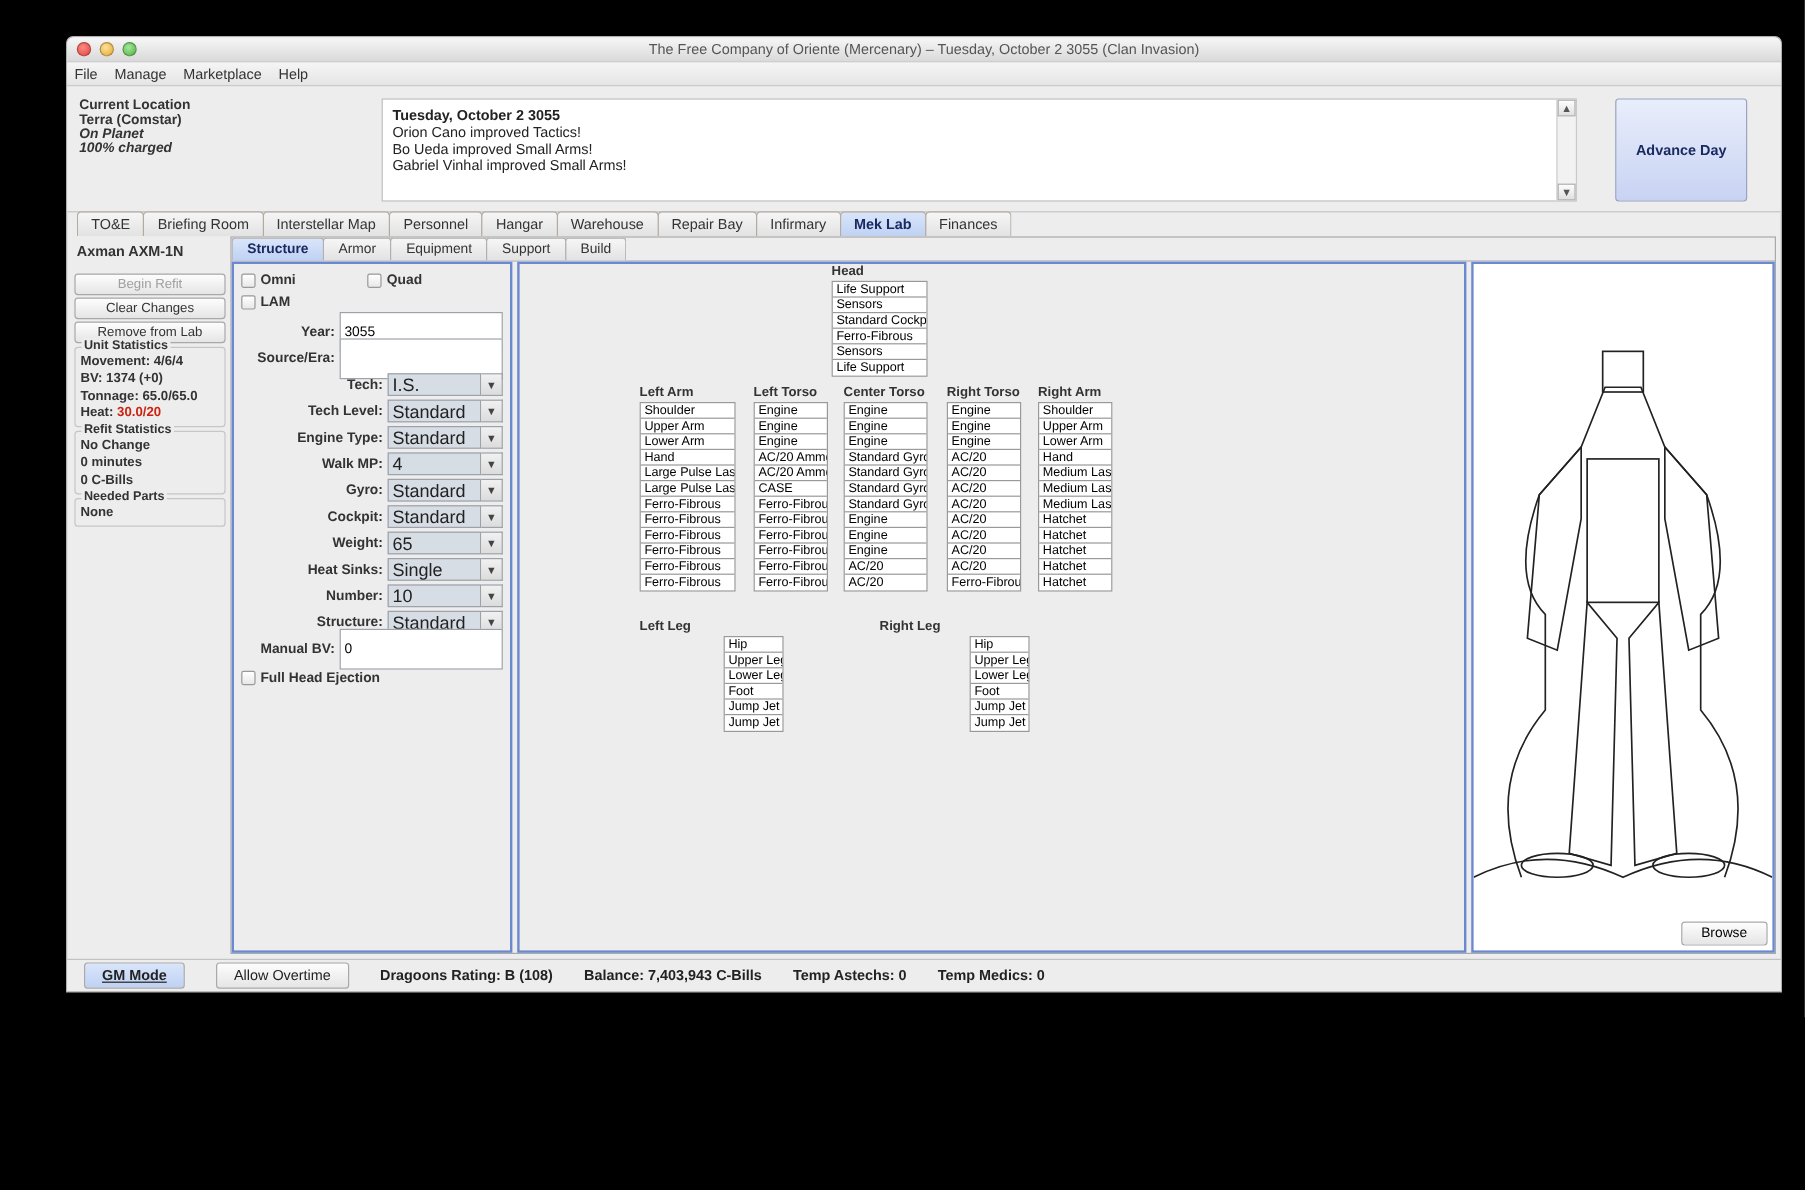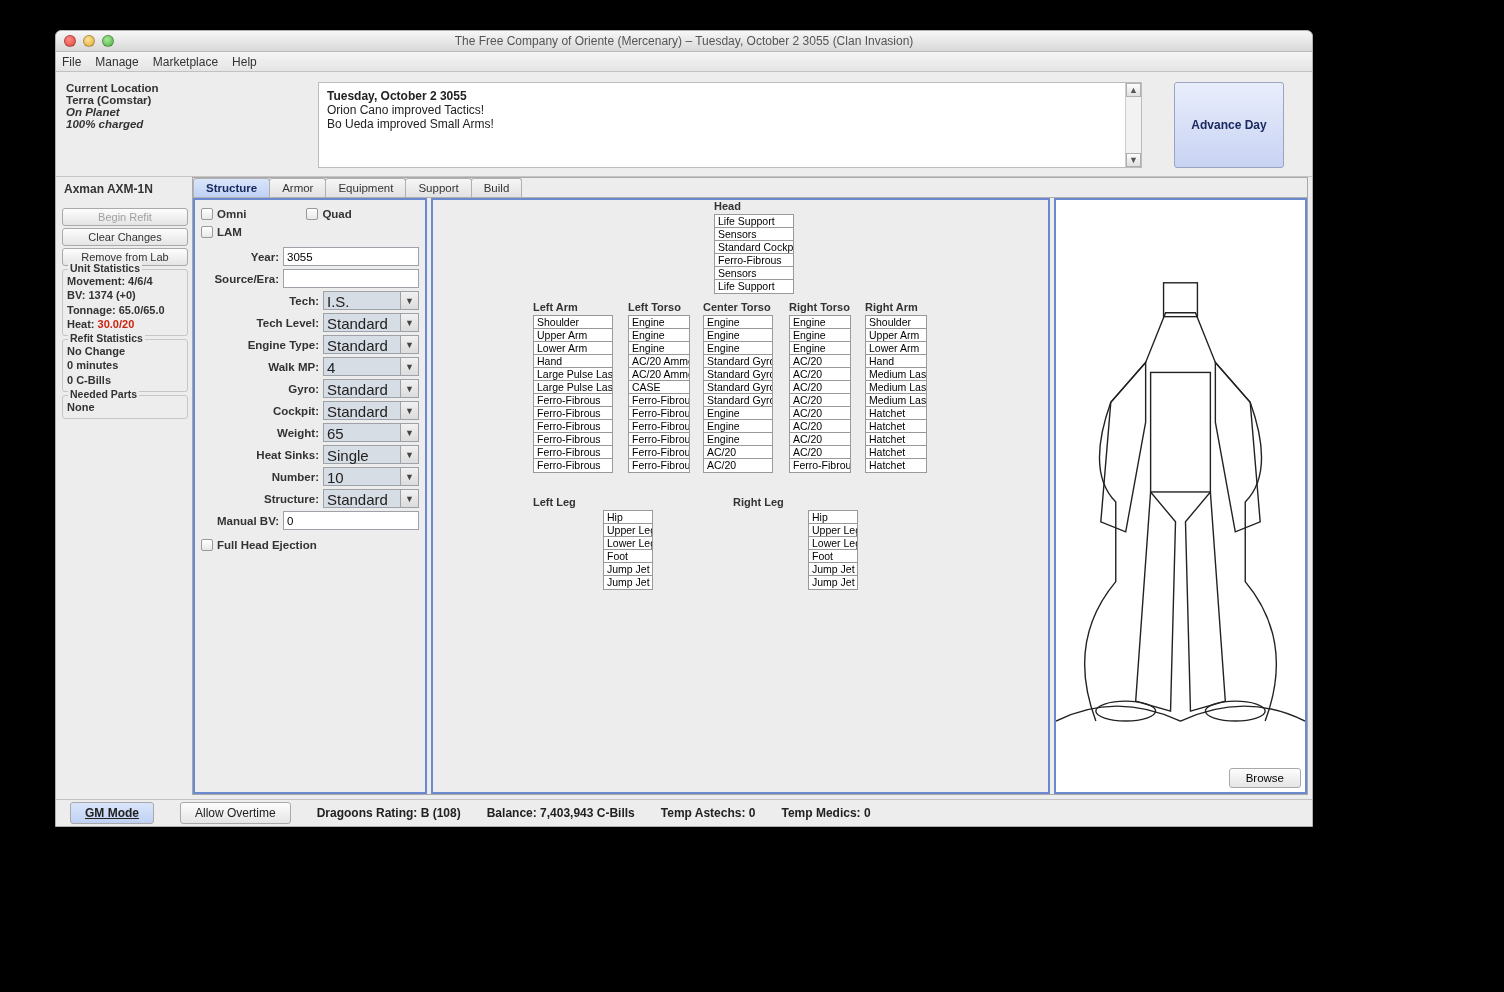--- a/index.html
+++ b/index.html
@@ -1,17 +1,17 @@
 <!DOCTYPE html>
 <html><head>
 <meta charset="utf-8">
 <style>
   * { box-sizing: border-box; margin: 0; padding: 0; font-family: "Lucida Grande", Arial, sans-serif; }
   body { background: #000; width: 1504px; height: 992px; position: relative; font-size: 12px; }
-  .window { position: absolute; left: 55px; top: 30px; width: 1258px; height: 797px; background: #ededed; border: 1px solid #b0b0b0; border-radius: 6px 6px 0 0; box-shadow: 0 0 6px rgba(0,0,0,0.4); display: flex; flex-direction: column; }
+  .window { position: absolute; left: 55px; top: 30px; width: 1430px; height: 797px; background: #ededed; border: 1px solid #b0b0b0; border-radius: 6px 6px 0 0; box-shadow: 0 0 6px rgba(0,0,0,0.4); display: flex; flex-direction: column; }
   .titlebar { height: 21px; background: linear-gradient(#f7f7f7,#d9d9d9); border-bottom:1px solid #bcbcbc; border-radius:6px 6px 0 0; display:flex; align-items:center; position:relative; }
   .traffic { position:absolute; left:8px; top:4px; display:flex; gap:7px; }
   .tl { width:12px; height:12px; border-radius:50%; border:1px solid rgba(0,0,0,0.25); }
   .tl.red{background:radial-gradient(circle at 40% 35%,#ff8b83,#e0443e);} 
   .tl.yellow{background:radial-gradient(circle at 40% 35%,#ffe29c,#e0a82e);} 
   .tl.green{background:radial-gradient(circle at 40% 35%,#a6e79c,#4fb23f);} 
   .title { margin:0 auto; color:#555; font-size:12px; }
   .menubar { height:20px; background:linear-gradient(#f5f5f5,#e5e5e5); border-bottom:1px solid #c2c2c2; display:flex; align-items:center; padding:0 6px; gap:14px; font-size:12px;}
   .menubar span{color:#333;}
   .inforow { display:flex; padding:10px 28px 8px 10px; gap:22px; background:#ededed; border-bottom:1px solid #c5c5c5;}
@@ -41,21 +41,21 @@
   .subtabs{display:flex;padding:0;border-bottom:1px solid #b0b0b0;}
   .subtabs .st{padding:3px 12px;font-size:11.5px;background:linear-gradient(#f6f6f6,#e2e2e2);border:1px solid #b0b0b0;border-bottom:none;margin-right:-1px;border-radius:3px 3px 0 0;color:#333;}
   .subtabs .st.active{background:linear-gradient(#d9e5fa,#bfd1f4);font-weight:bold;color:#1a2a60;}
   .struct-row{flex:1;display:flex;min-height:0;}
   .formpanel{width:234px;border:2px solid #6b89cf;background:#ededed;padding:8px 6px;font-size:11.5px;}
   .chkrow{display:flex;gap:60px;margin-bottom:6px;}
   .chk{display:flex;align-items:center;gap:4px;font-weight:bold;color:#333;}
   .chkbox{width:12px;height:12px;border:1px solid #999;background:linear-gradient(#fff,#e8e8e8);border-radius:2px;}
   .frow{display:flex;align-items:center;margin:1px 0;height:21px;}
   .flab{width:122px;text-align:right;padding-right:4px;font-weight:bold;color:#333;font-size:11.5px;}
-  .finput{flex:1;height:19px;border:1px solid #9da2a9;background:#fff;padding:1px 3px;font-size:11.5px;}
+  .finput{flex:1;height:19px;border:1px solid #9da2a9;background:#fff;padding:16px 3px;font-size:11.5px;}
   .fcombo{flex:1;display:flex;height:19px;}
   .fcombo .cval{flex:1;border:1px solid #9da2a9;background:#d7dde5;padding:1px 3px;font-size:15px;color:#222;}
   .fcombo .cbtn{width:18px;border:1px solid #9da2a9;border-left:none;background:linear-gradient(#f1f1f1,#dcdcdc);display:flex;align-items:center;justify-content:center;font-size:9px;color:#444;}
   .critpanel{flex:1;border:2px solid #6b89cf;background:#ededed;margin-left:4px;padding:6px 6px;position:relative;overflow:auto;}
   .sec{position:absolute;font-size:11px;}
   .sec .sl{font-weight:bold;color:#333;margin-bottom:2px;}
   .slots{border:1px solid #999;background:#fff;}
   .slot{border-bottom:1px solid #999;padding:0 3px;font-size:10.5px;line-height:12px;height:13px;white-space:nowrap;overflow:hidden;}
   .slot:last-child{border-bottom:none;}
   .imagepanel{width:253px;border:2px solid #6b89cf;background:#fff;margin-left:4px;display:flex;flex-direction:column;}
@@ -93,30 +93,43 @@
       <div><b>Current Location</b></div>
       <div><b>Terra (Comstar)</b></div>
       <div class="it"><b>On Planet</b></div>
       <div class="it"><b>100% charged</b></div>
     </div>
     <div class="logwrap">
       <div class="log">
         <div class="bold">Tuesday, October 2 3055</div>
         <div>Orion Cano improved Tactics!</div>
         <div>Bo Ueda improved Small Arms!</div>
+        <div>Gabriel Vinhal improved Small Arms!</div>
       </div>
       <div class="scrollbar">
         <div class="sbtn">▲</div>
         <div class="strack"></div>
         <div class="sbtn">▼</div>
       </div>
     </div>
     <div class="advance">Advance Day</div>
   </div>
 
+  <div class="maintabs">
+    <div class="mt">TO&amp;E</div>
+    <div class="mt">Briefing Room</div>
+    <div class="mt">Interstellar Map</div>
+    <div class="mt">Personnel</div>
+    <div class="mt">Hangar</div>
+    <div class="mt">Warehouse</div>
+    <div class="mt">Repair Bay</div>
+    <div class="mt">Infirmary</div>
+    <div class="mt active">Mek Lab</div>
+    <div class="mt">Finances</div>
+  </div>
 
   <div class="workarea">
     <div class="leftcol">
       <div class="unitname">Axman AXM-1N</div>
       <div class="btn dis">Begin Refit</div>
       <div class="btn">Clear Changes</div>
       <div class="btn">Remove from Lab</div>
       <div class="fs">
         <div class="lg">Unit Statistics</div>
         <div>Movement: 4/6/4</div>
@@ -246,21 +259,21 @@
             </div>
 
           <div class="chk" style="margin-top:8px;">
               <div class="chkbox"></div>
               <span>Full Head Ejection</span>
             </div>
         </div>
 
         <div class="critpanel">
 
-          <div class="sec" style="left:260px;top:0;width:80px;margin-left:21px;">
+          <div class="sec" style="left:260px;top:0;width:80px;">
             <div class="sl">Head</div>
             <div class="slots" id="slots-head">
                 <div class="slot">Life Support</div>
                 <div class="slot">Sensors</div>
                 <div class="slot">Standard Cockpit</div>
                 <div class="slot">Ferro-Fibrous</div>
                 <div class="slot">Sensors</div>
                 <div class="slot">Life Support</div>
               </div>
           </div>

